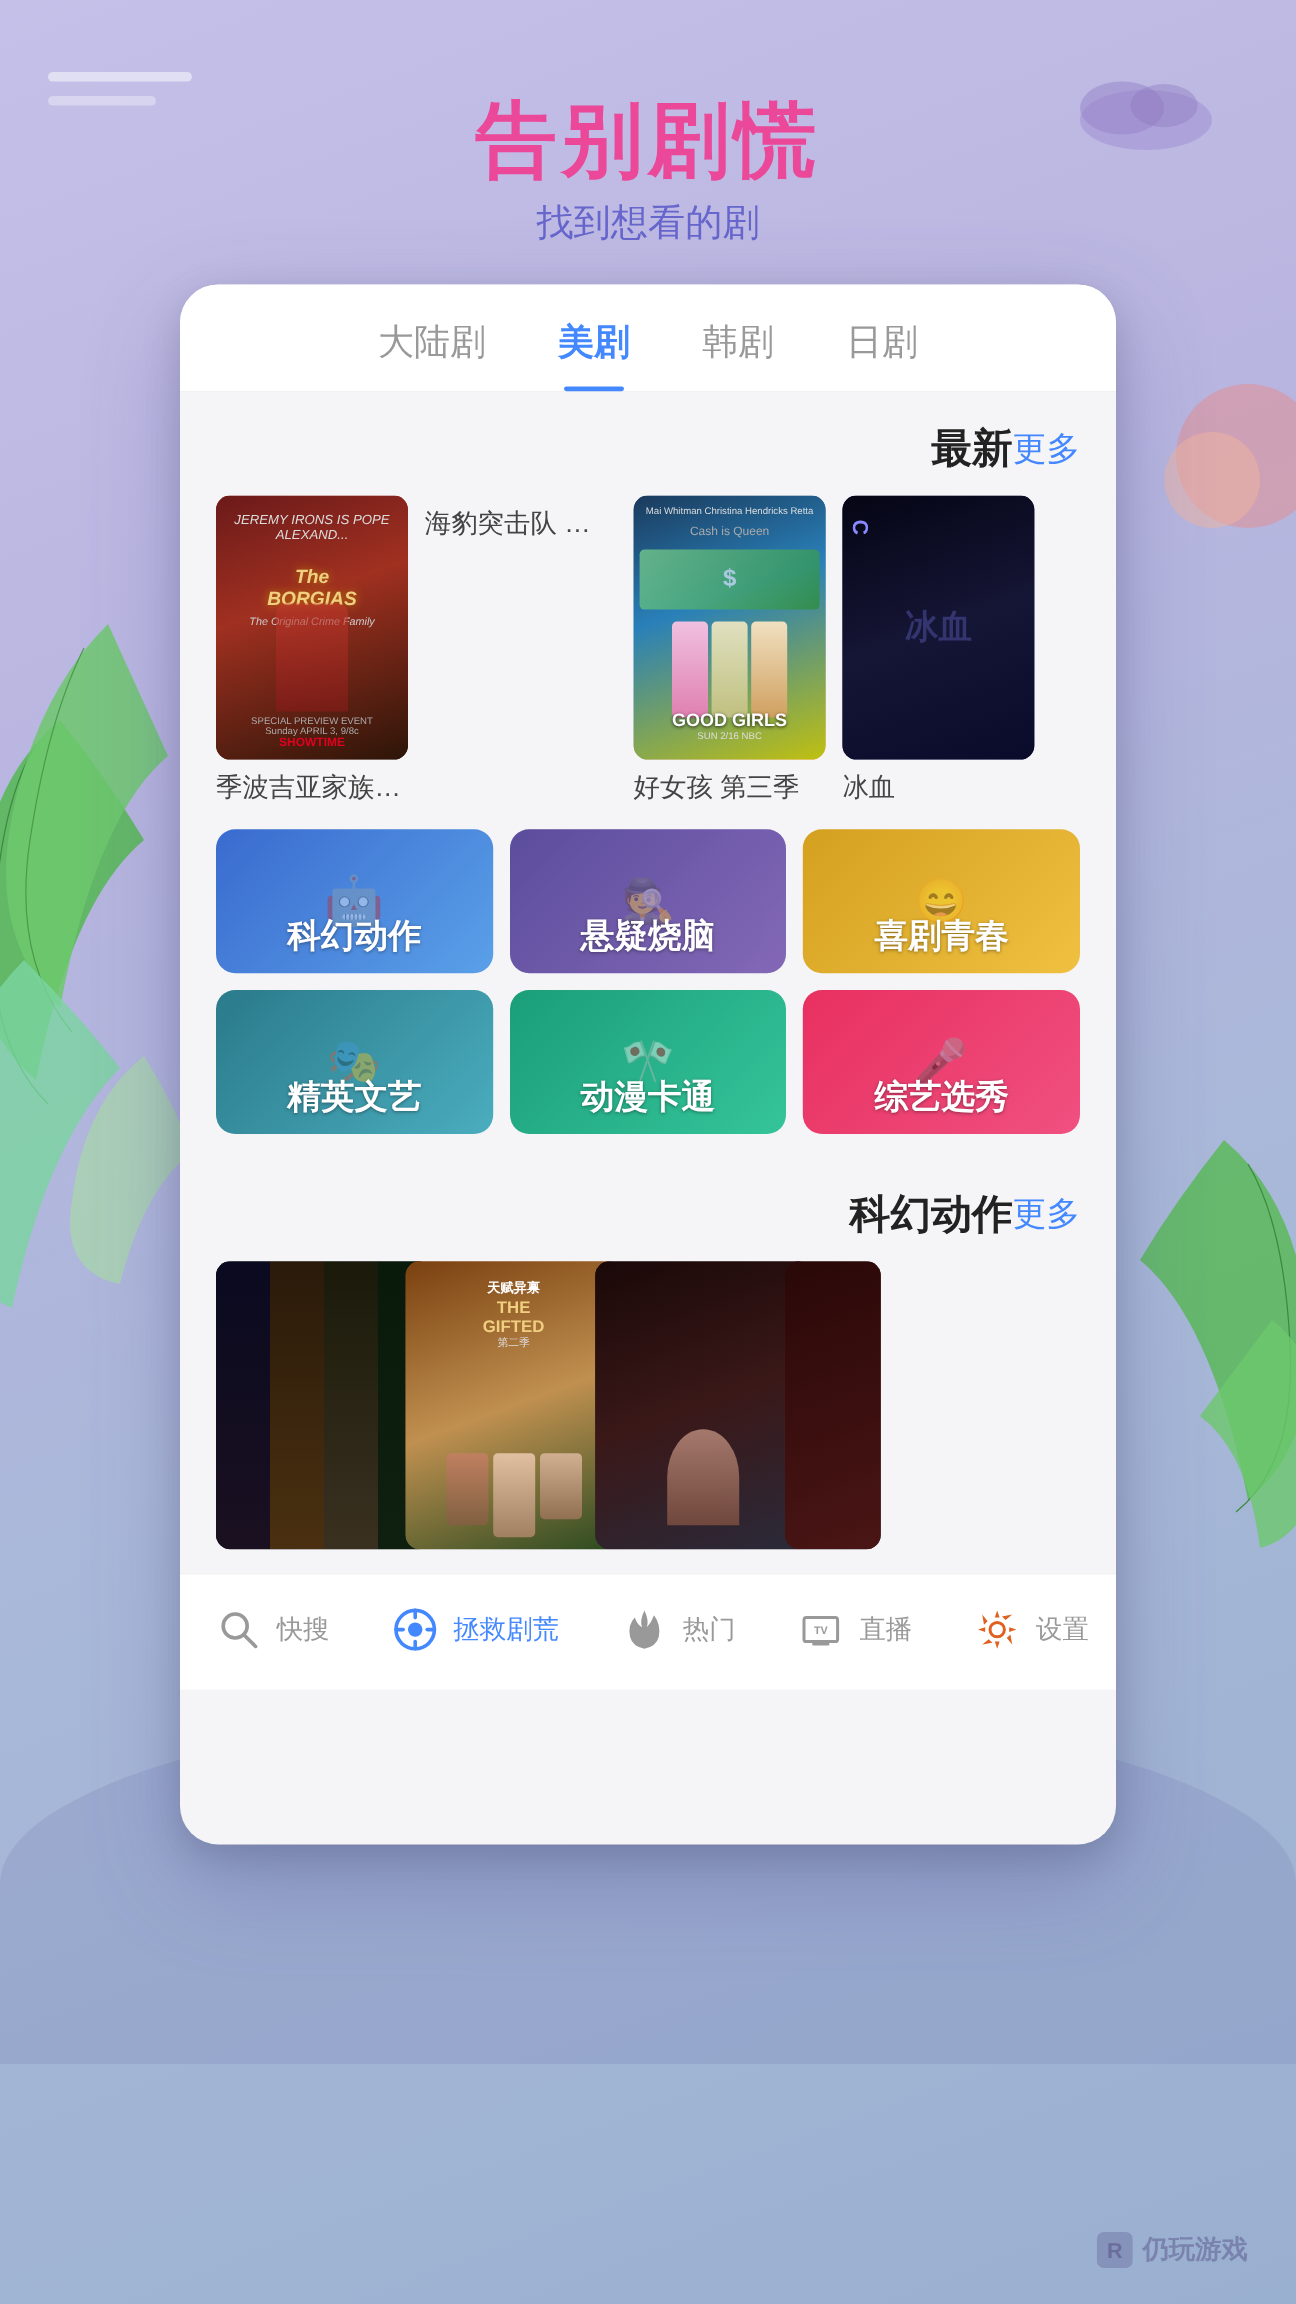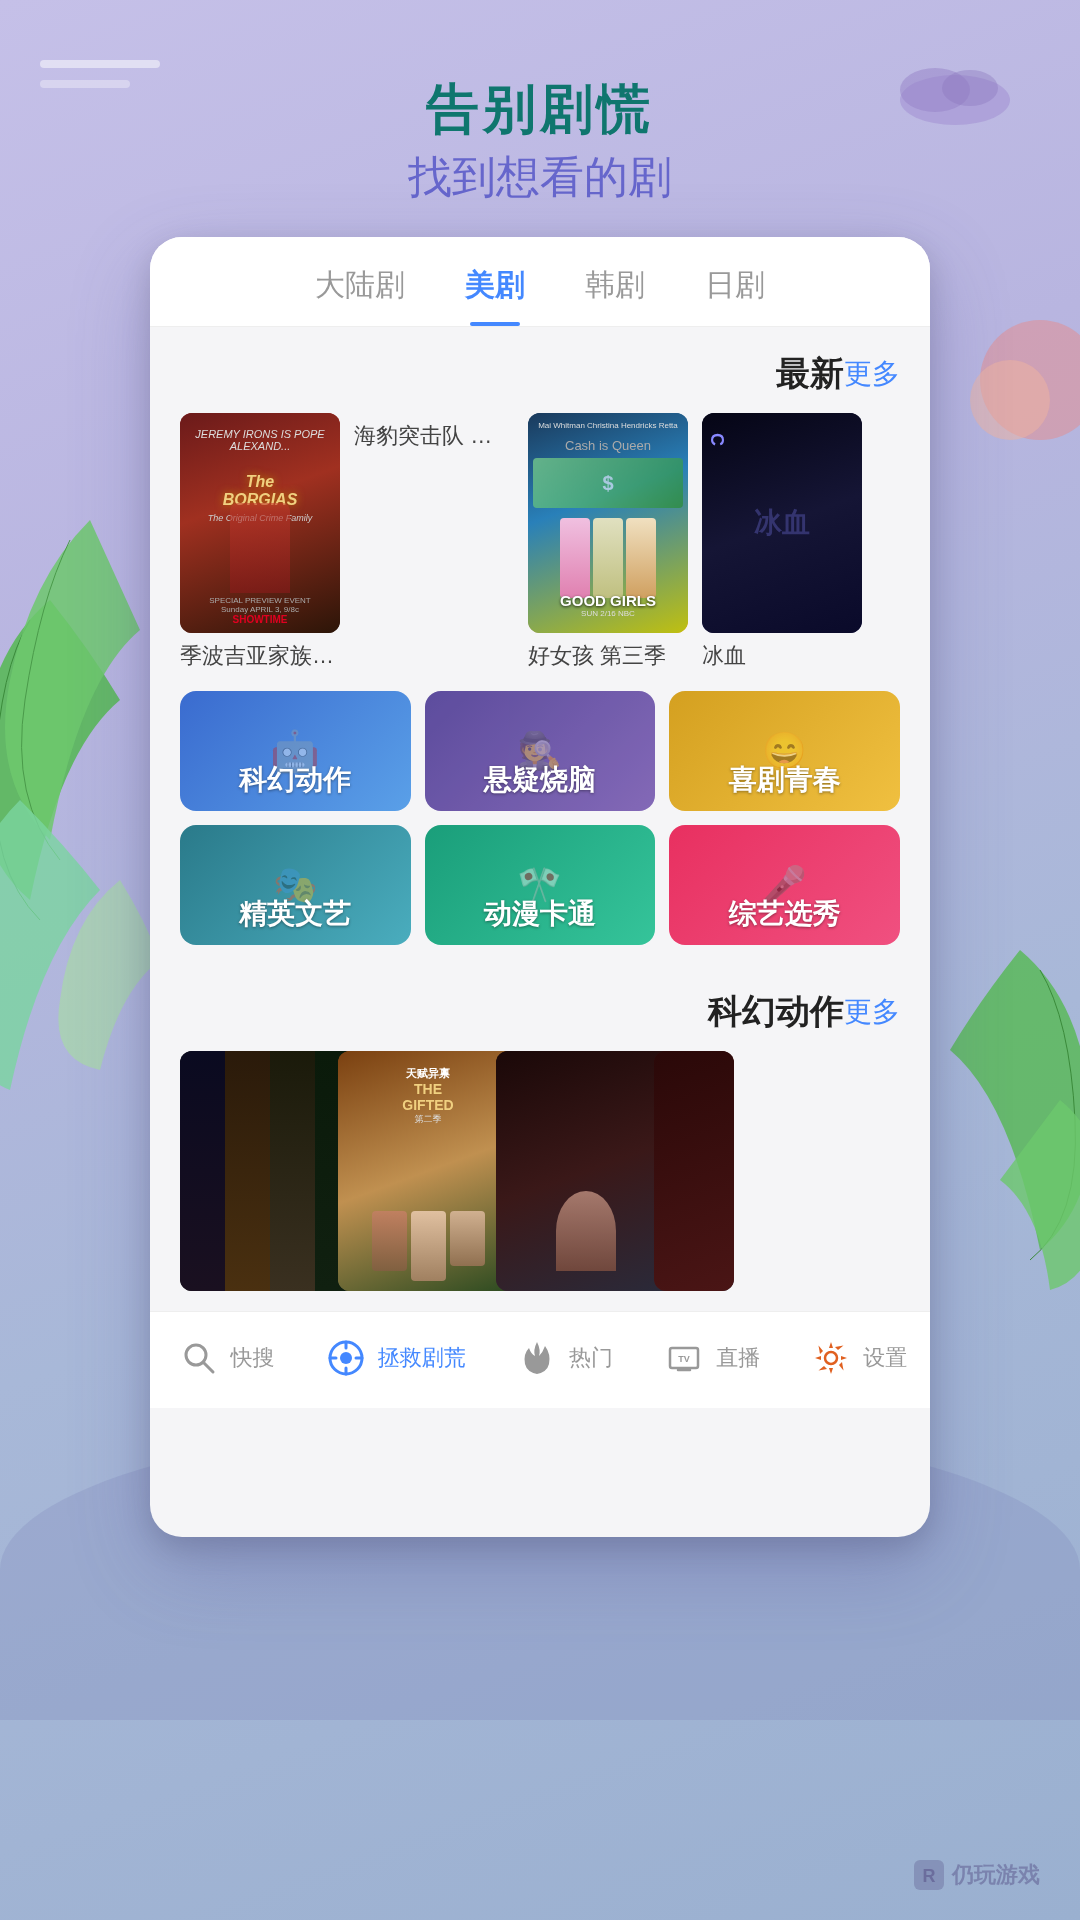--- a/index.html
+++ b/index.html
@@ -79,28 +79,28 @@
 
     
     .header-area {
       text-align: center;
       padding-top: 80px;
       padding-bottom: 30px;
       position: relative;
       z-index: 10;
     }
     .main-title {
-      font-size: 53px;
+      font-size: 68px;
       font-weight: 800;
-      color: #0f766e;
+      color: #ec4899;
       letter-spacing: 4px;
       line-height: 1.1;
     }
     .sub-title {
-      font-size: 44px;
+      font-size: 31px;
       font-weight: 500;
       color: #6666cc;
       margin-top: 10px;
     }
 
     
     .phone-mockup {
       position: relative;
       z-index: 20;
       width: 780px;
@@ -415,21 +415,21 @@
         <div class="drama-label">海豹突击队 第三季</div>
       </div>
 
       <div class="drama-card">
         <div class="drama-poster poster-goodgirls">
           <div style="position:absolute;top:0;left:0;right:0;bottom:0;background:linear-gradient(160deg,#1a3a5c 0%,#2980b9 40%,#c0c010 100%);"></div>
           <div style="position:absolute;top:8px;left:4px;right:4px;text-align:center;">
             <div style="font-size:8px;color:#ddd;">Mai Whitman Christina Hendricks Retta</div>
           </div>
           <div style="position:absolute;top:25px;left:4px;right:4px;text-align:center;">
-            <div style="font-size:13px;color:#aaa;">Cash is Queen</div>
+            <div style="font-size:10px;color:#aaa;">Cash is Queen</div>
           </div>
 
           <div style="position:absolute;top:45px;left:5px;right:5px;height:50px;background:linear-gradient(135deg,#90ee90,#228b22);border-radius:4px;opacity:0.6;display:flex;align-items:center;justify-content:center;">
             <span style="font-size:20px;color:#fff;font-weight:900;">$</span>
           </div>
 
           <div style="position:absolute;bottom:35px;left:0;right:0;display:flex;justify-content:center;gap:3px;">
             <div style="width:30px;height:80px;background:linear-gradient(to bottom,#f0c0e0,#e080b0);border-radius:4px;"></div>
             <div style="width:30px;height:80px;background:linear-gradient(to bottom,#e0e0c0,#c0c080);border-radius:4px;"></div>
             <div style="width:30px;height:80px;background:linear-gradient(to bottom,#f0e0c0,#d0a060);border-radius:4px;"></div>

